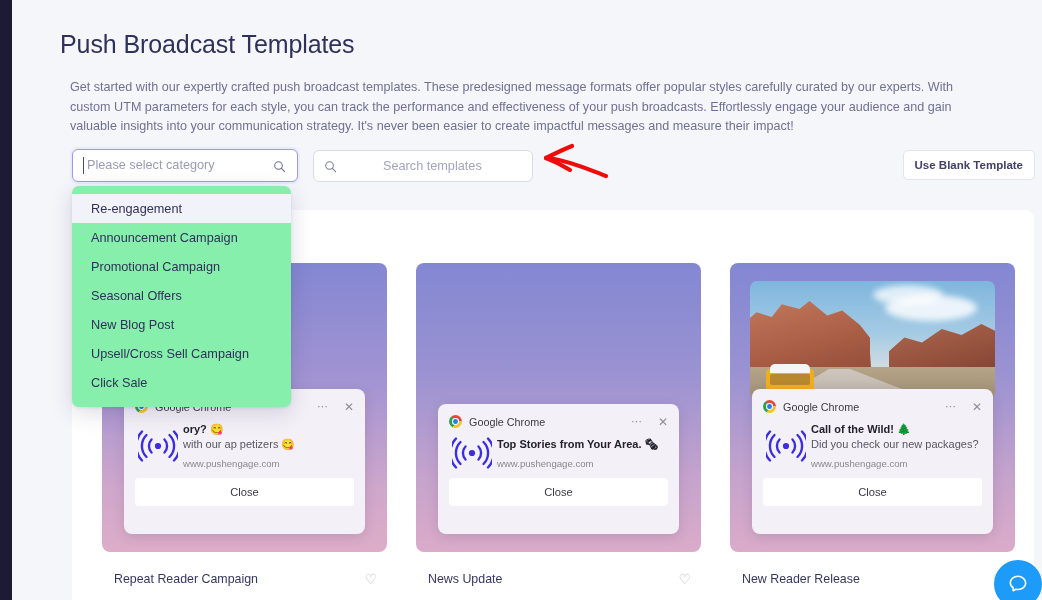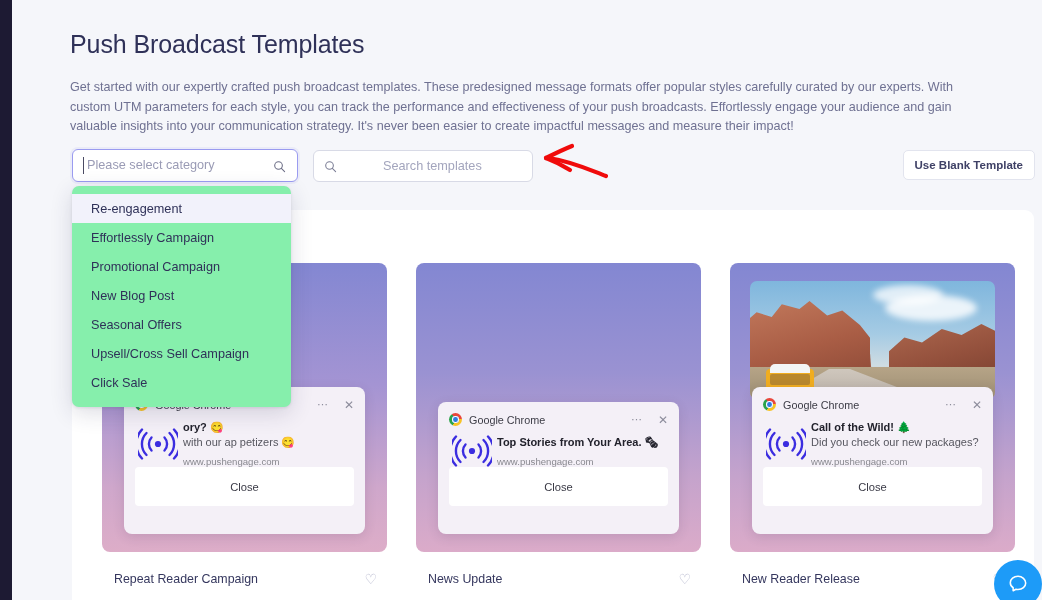--- a/index.html
+++ b/index.html
@@ -12,21 +12,21 @@
   #app { position: relative; width: 1042px; height: 600px; background: #f5f6fa; }
 
   
   .left-rail {
     position: absolute; left: 0; top: 0; width: 12px; height: 600px;
     background: #1d1a33;
   }
 
   
   .page-title {
-    position: absolute; left: 70px; top: 30px;
+    position: absolute; left: 60px; top: 30px;
     font-size: 25px; font-weight: 400; color: #2f3158;
     letter-spacing: -0.1px;
   }
   .page-desc {
     position: absolute; left: 70px; top: 78px; width: 915px;
     font-size: 12.6px; line-height: 19.5px; color: #6f7192;
   }
 
   
   .toolbar { position: absolute; left: 70px; top: 149px; width: 965px; height: 34px; }
@@ -173,21 +173,21 @@
   }
   .notif-close { margin-left: 15px; font-size: 12px; color: #8d8d9c; line-height: 1; }
 
   .notif-body { display: flex; margin-top: 7px; }
   .wifi-icon { flex: 0 0 auto; width: 46px; display: flex; align-items: center; justify-content: center; }
   .notif-text { flex: 1; padding-left: 2px; }
   .notif-title { font-size: 11px; font-weight: 700; color: #22222c; line-height: 15px; }
   .notif-msg { font-size: 11px; color: #56565f; line-height: 15px; }
   .notif-url { font-size: 9.6px; color: #88888f; margin-top: 6px; }
   .notif-btn {
-    height: 39px; background: #ffffff; border-radius: 4px;
+    margin-top: 9px; height: 28px; background: #ffffff; border-radius: 4px;
     display: flex; align-items: center; justify-content: center;
     font-size: 11.2px; color: #3a3a46;
   }
 
   
   .card-foot {
     height: 42px; display: flex; align-items: center; justify-content: space-between;
     padding: 0 10px 0 12px; margin-top: 6px;
   }
   .card-name { font-size: 12.4px; font-weight: 400; color: #35375e; }
@@ -374,21 +374,21 @@
 
     <div class="chat">
       <svg width="22" height="22" viewBox="0 0 24 24" fill="none">
         <path d="M12 3.6c-4.7 0-8.4 3.1-8.4 7 0 2.2 1.2 4.2 3.1 5.5v3.3l3.1-1.7c.7.2 1.4.3 2.2.3 4.7 0 8.4-3.1 8.4-7s-3.7-7.4-8.4-7.4z" stroke="#ffffff" stroke-width="1.7" stroke-linejoin="round"></path>
       </svg>
     </div>
   </div>
 
   <div class="dropdown">
     <div class="dd-item sel">Re-engagement</div>
-    <div class="dd-item">Effortlessly Campaign</div>
+    <div class="dd-item">Announcement Campaign</div>
     <div class="dd-item">Promotional Campaign</div>
+    <div class="dd-item">Seasonal Offers</div>
     <div class="dd-item">New Blog Post</div>
-    <div class="dd-item">Seasonal Offers</div>
     <div class="dd-item">Upsell/Cross Sell Campaign</div>
     <div class="dd-item">Click Sale</div>
   </div>
 
 </div>
 
 </body></html>

